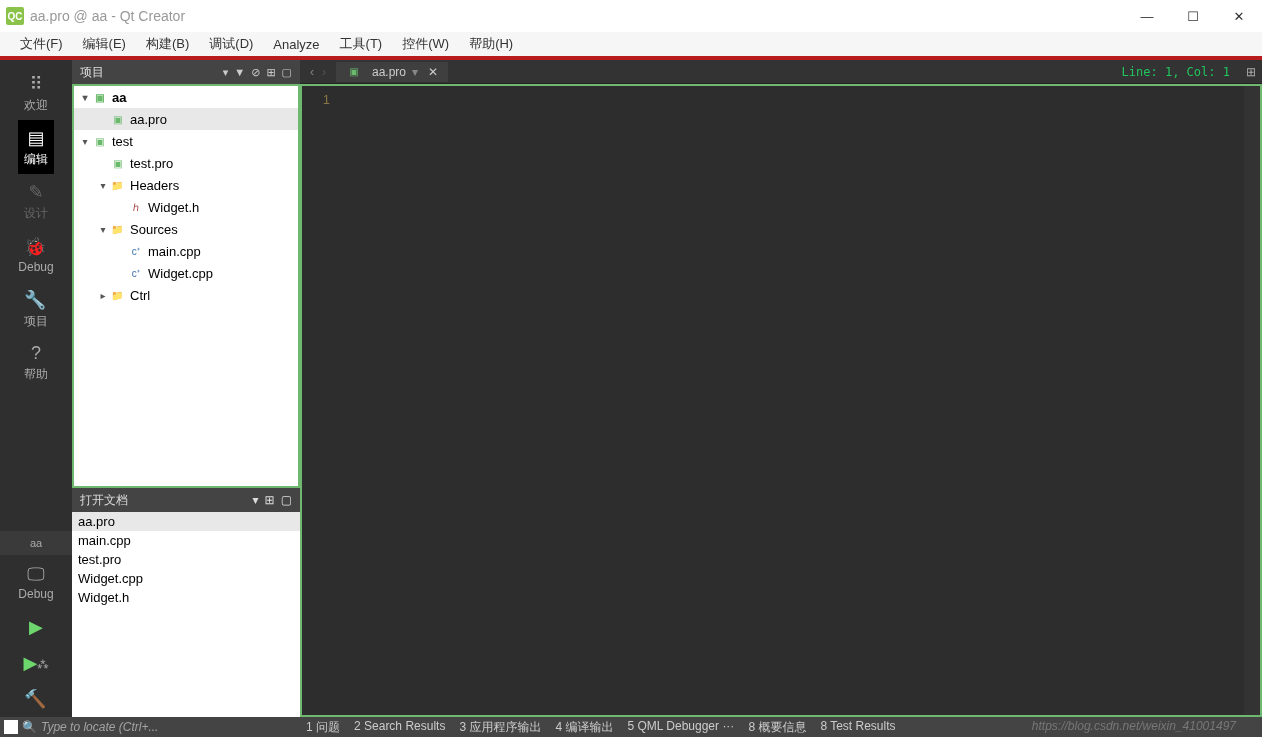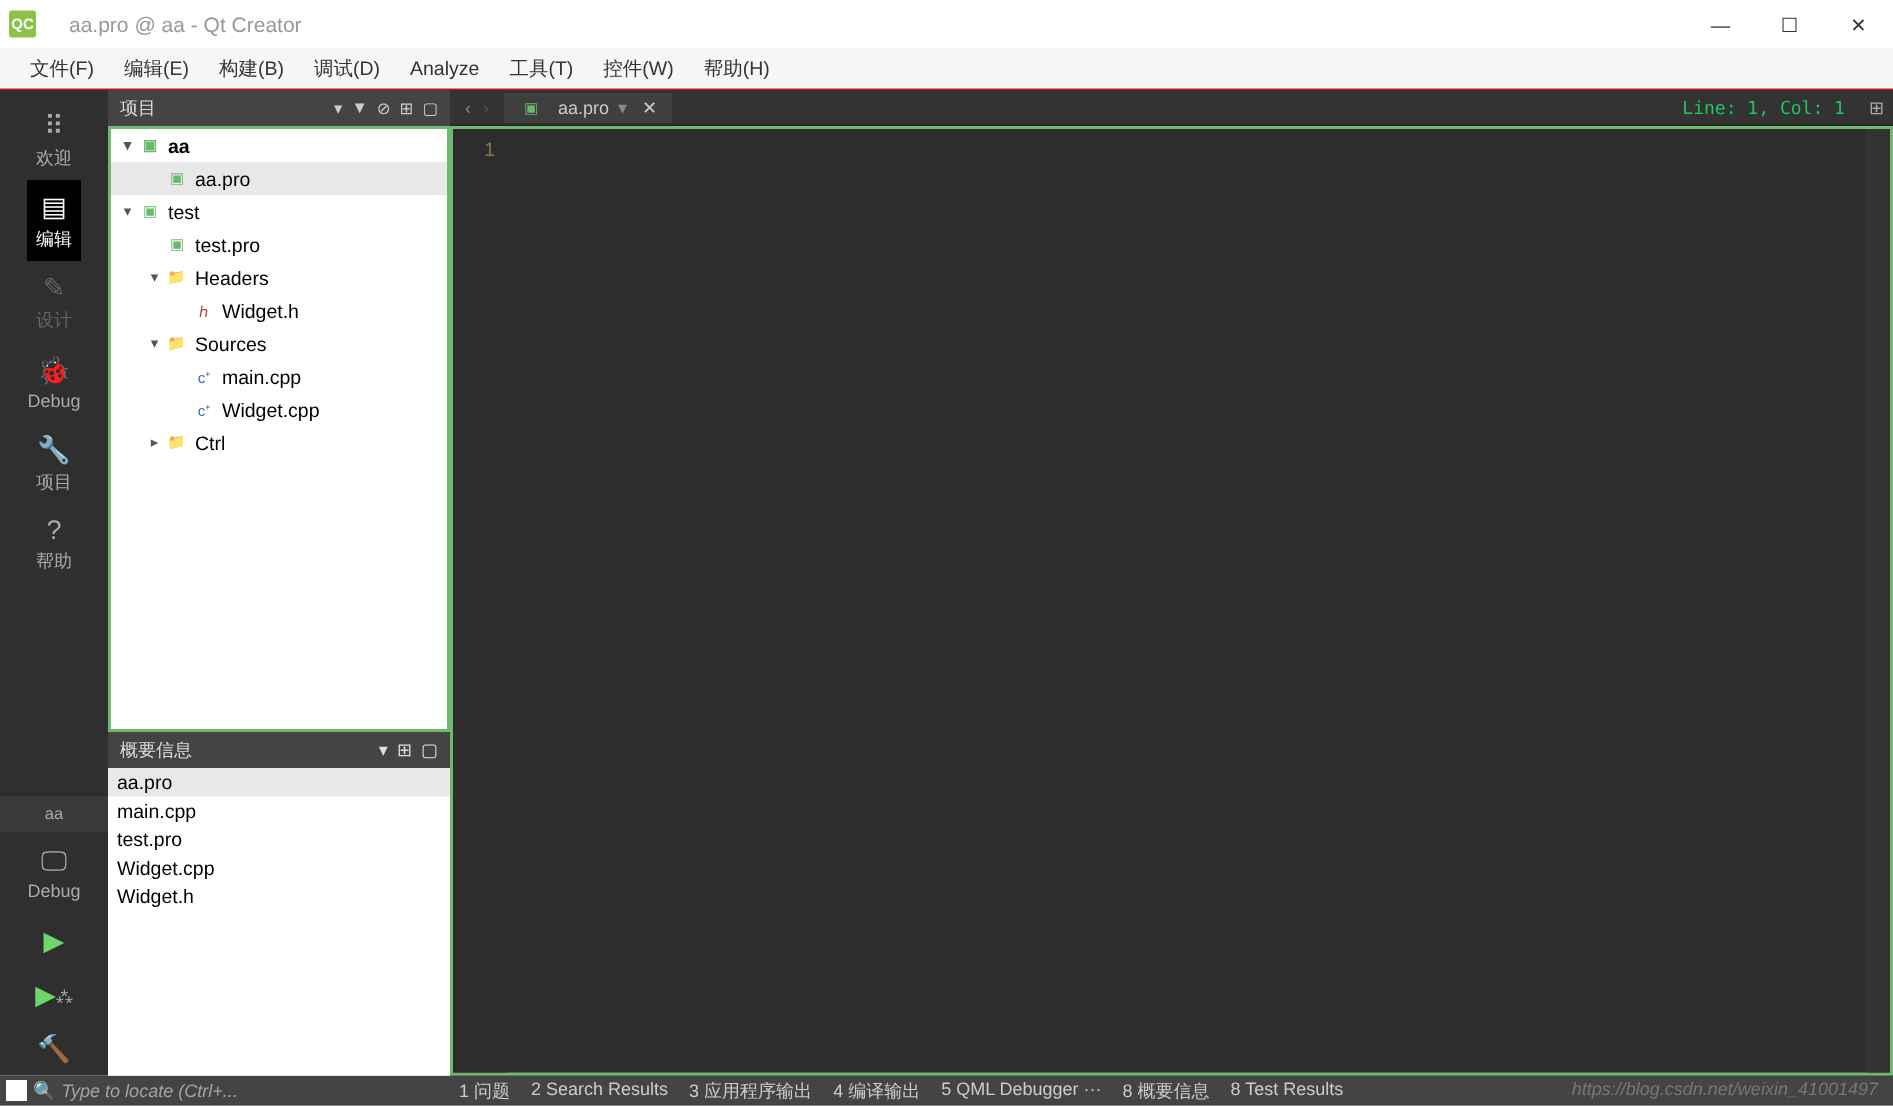--- a/index.html
+++ b/index.html
@@ -1,21 +1,21 @@
 <!DOCTYPE html>
 <html><head>
 <meta charset="utf-8">
 <style>
 * { margin: 0; padding: 0; box-sizing: border-box; font-family: "Segoe UI", "Microsoft YaHei", sans-serif; }
 body { width: 1262px; height: 737px; background: #fff; overflow: hidden; font-size: 13px; }
 .titlebar { height: 32px; background: #fff; display: flex; align-items: center; padding-left: 6px; color: #999; font-size: 14px; }
-.qc-logo { width: 18px; height: 18px; background: #8bc34a; color: #fff; display: flex; align-items: center; justify-content: center; font-weight: bold; font-size: 10px; border-radius: 2px; margin-right: 22px; }
+.qc-logo { width: 18px; height: 18px; background: #8bc34a; color: #fff; display: flex; align-items: center; justify-content: center; font-weight: bold; font-size: 10px; border-radius: 2px; margin-right: 6px; }
 .win-controls { margin-left: auto; display: flex; }
 .win-btn { width: 46px; height: 32px; display: flex; align-items: center; justify-content: center; color: #333; font-size: 13px; }
-.menubar { height: 28px; background: #f6f6f6; display: flex; align-items: center; padding-left: 10px; border-bottom: 1px solid #b91c1c; }
+.menubar { height: 28px; background: #f6f6f6; display: flex; align-items: center; padding-left: 10px; border-bottom: 4px solid #b91c1c; }
 .menu-item { padding: 4px 10px; color: #333; font-size: 13px; cursor: pointer; }
 .main { display: flex; height: calc(100% - 80px); }
 .leftbar { width: 72px; background: #2f2f2f; display: flex; flex-direction: column; align-items: center; padding-top: 6px; }
 .nav-btn { width: 100%; height: 54px; display: flex; flex-direction: column; align-items: center; justify-content: center; color: #aaa; font-size: 12px; cursor: pointer; gap: 2px; }
 .nav-btn.active { background: #000; color: #fff; }
 .nav-icon { font-size: 18px; }
 .nav-btn.disabled { color: #666; }
 .spacer { flex: 1; }
 .run-btn { width: 100%; height: 36px; display: flex; align-items: center; justify-content: center; color: #6dd66d; font-size: 18px; cursor: pointer; }
 .run-btn.orange { color: #ff9800; }
@@ -45,21 +45,21 @@
 .ed-status { margin-left: auto; padding-right: 10px; font-family: monospace; color: #22c55e; }
 .editor { flex: 1; display: flex; background: #2d2d2d; border: 2px solid #6fb86f; margin: 0; position: relative; }
 .gutter { width: 36px; background: #2d2d2d; color: #887744; text-align: right; padding: 6px 8px 0 0; font-family: monospace; font-size: 13px; }
 .code { flex: 1; padding: 6px 0 0 6px; font-family: monospace; color: #ddd; }
 .scrollbar { width: 16px; background: #333; }
 .bottombar { height: 20px; background: #444; color: #ccc; display: flex; align-items: center; font-size: 12px; font-family: monospace; }
 .locator-box { width: 300px; height: 20px; display: flex; align-items: center; padding-left: 4px; gap: 4px; }
 .locator-sq { width: 14px; height: 14px; background: #fff; }
 .locator-input { flex: 1; color: #a3a3a3; font-style: italic; }
 .bb-item { padding: 12px 6px; cursor: pointer; }
-.watermark { position: absolute; right: 10px; bottom: 4px; font-style: italic; color: #777; font-size: 12px; pointer-events: none; }
+.watermark { position: absolute; right: 26px; bottom: 4px; font-style: italic; color: #777; font-size: 12px; pointer-events: none; }
 .proj-selector { width: 100%; height: 24px; background: #3a3a3a; color: #aaa; display: flex; align-items: center; justify-content: center; font-size: 11px; }
 </style>
 </head>
 <body>
 
 <div class="titlebar">
   <div class="qc-logo">QC</div>
   <span>aa.pro @ aa - Qt Creator</span>
   <div class="win-controls">
     <div class="win-btn">―</div>
@@ -185,21 +185,21 @@
           <span>Widget.cpp</span>
         </div>
         <div class="tree-row">
           <span class="indent" style="width:18px"></span>
           <span class="chevron">▸</span>
           <span class="file-ico folder">📁</span>
           <span>Ctrl</span>
         </div>
       </div>
     <div class="open-docs-header">
-      <span>概要信息</span>
+      <span>打开文档</span>
       <div class="tools" id="docs-tools" style="margin-left:auto;display:flex;gap:6px">
           <span>▾</span>
           <span>⊞</span>
           <span>▢</span>
         </div>
     </div>
     <div class="open-docs" id="open-docs">
         <div class="doc-row selected">aa.pro</div>
         <div class="doc-row">main.cpp</div>
         <div class="doc-row">test.pro</div>

